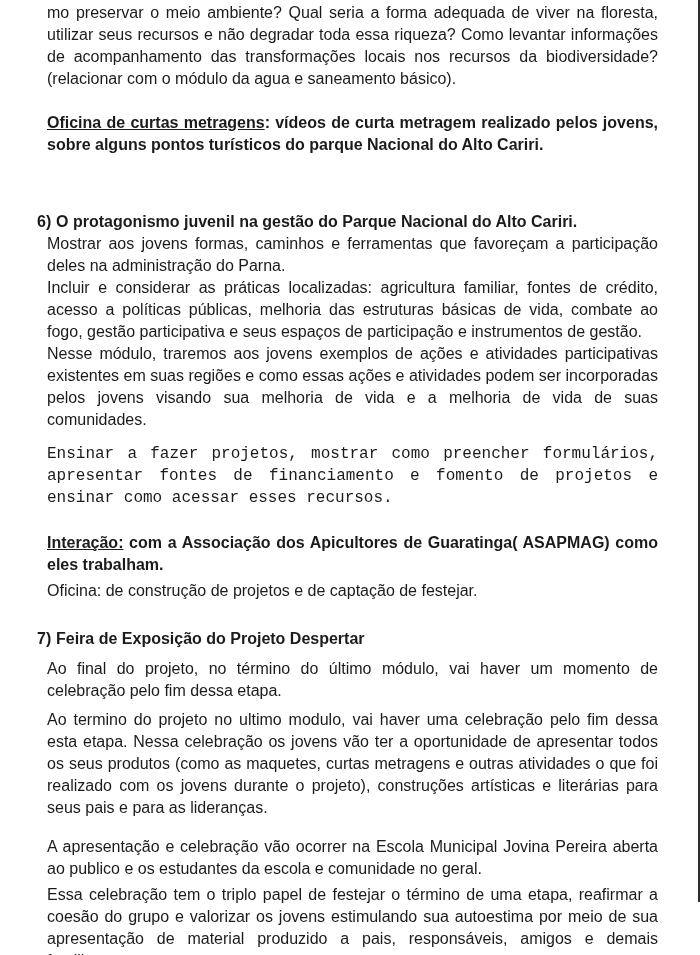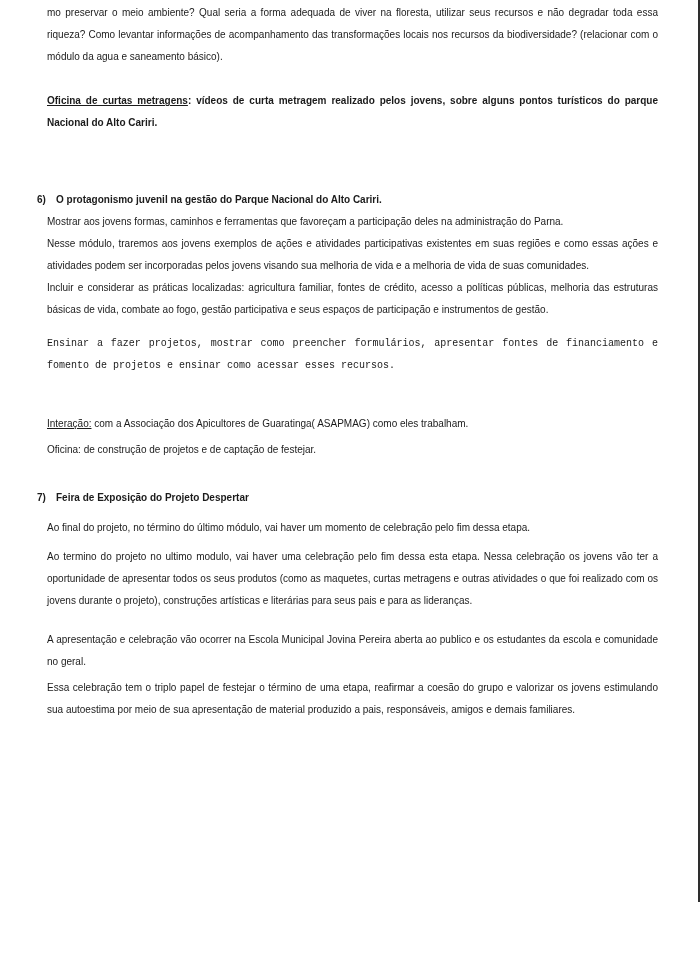--- a/index.html
+++ b/index.html
@@ -7,21 +7,21 @@
     padding: 0;
     background: #ffffff;
   }
   .page {
     position: relative;
     width: 700px;
     height: 955px;
     background: #ffffff;
     overflow: hidden;
     font-family: "Liberation Sans", sans-serif;
-    font-size: 10px;
+    font-size: 16px;
     line-height: 22px;
     color: #1b1b1b;
     box-sizing: border-box;
     padding-top: 2px;
   }
   .para {
     margin: 0 0 0 47px;
     width: 611px;
     text-align: justify;
   }
@@ -35,21 +35,21 @@
     flex: 0 0 19px;
   }
   .u {
     text-decoration: underline;
   }
   
   .mt22 { margin-top: 22px; font-weight: bold; }
   .mt55 { margin-top: 55px; }
   .mt10 { margin-top: 10px; }
   .mt12 { margin-top: 12px; font-family: Liberation Mono, monospace; }
-  .mt20 { margin-top: 36px; }
+  .mt20 { margin-top: 23px; font-weight: bold; }
   .mt4  { margin-top: 4px;  }
   .mt26 { margin-top: 26px; }
   .mt8  { margin-top: 8px;  }
   .mt7  { margin-top: 7px;  }
   .mt5  { margin-top: 17px;  }
   .edge-line {
     position: absolute;
     top: 0;
     right: 0;
     width: 2px;
@@ -67,23 +67,23 @@
   <p class="para mt22"><span class="u">Oficina de curtas metragens</span><span>: vídeos de curta metragem realizado pelos jovens, sobre alguns pontos turísticos do parque Nacional do Alto Cariri.</span></p>
 
   <div class="heading mt55">
     <span class="num">6)</span>
     <span>O protagonismo juvenil na gestão do Parque Nacional do Alto Cariri.</span>
   </div>
 
 
   <p class="para">Mostrar aos jovens formas, caminhos e ferramentas que favoreçam a participação deles na administração do Parna.</p>
 
+  <p class="para">Incluir e considerar as práticas localizadas: agricultura familiar, fontes de crédito, acesso a políticas públicas, melhoria das estruturas básicas de vida, combate ao fogo, gestão participativa e seus espaços de participação e instrumentos de gestão.</p>
+
   <p class="para">Nesse módulo, traremos aos jovens exemplos de ações e atividades participativas existentes em suas regiões e como essas ações e atividades podem ser incorporadas pelos jovens visando sua melhoria de vida e a melhoria de vida de suas comunidades.</p>
-
-  <p class="para">Incluir e considerar as práticas localizadas: agricultura familiar, fontes de crédito, acesso a políticas públicas, melhoria das estruturas básicas de vida, combate ao fogo, gestão participativa e seus espaços de participação e instrumentos de gestão.</p>
 
   <p class="para mt12">Ensinar a fazer projetos, mostrar como preencher formulários, apresentar fontes de financiamento e fomento de projetos e ensinar como acessar esses recursos.</p>
 
   <p class="para mt20"><span class="u">Interação:</span><span> com a Associação dos Apicultores de Guaratinga( ASAPMAG) como eles trabalham.</span></p>
 
   <p class="para mt4">Oficina: de construção de projetos e de captação de festejar.</p>
 
   <div class="heading mt26">
     <span class="num">7)</span>
     <span>Feira de Exposição do Projeto Despertar</span>

